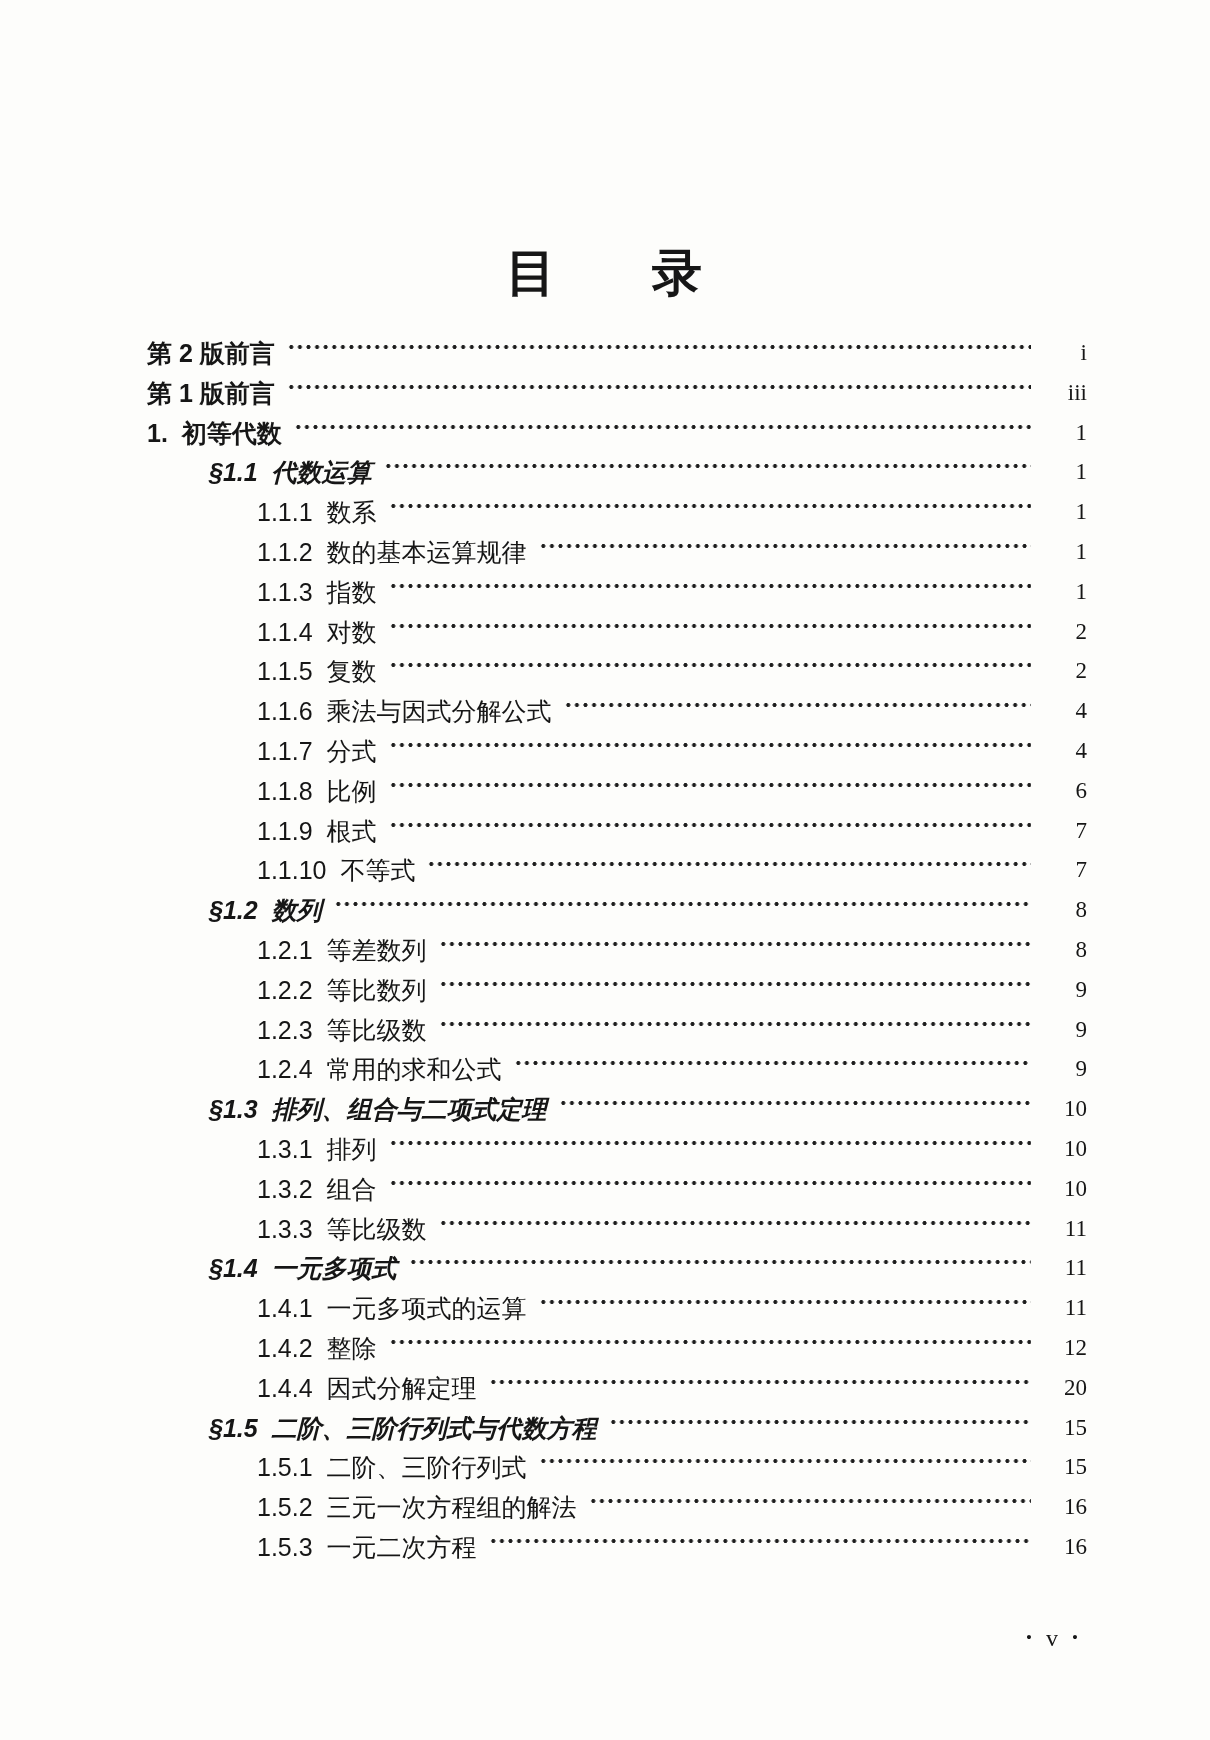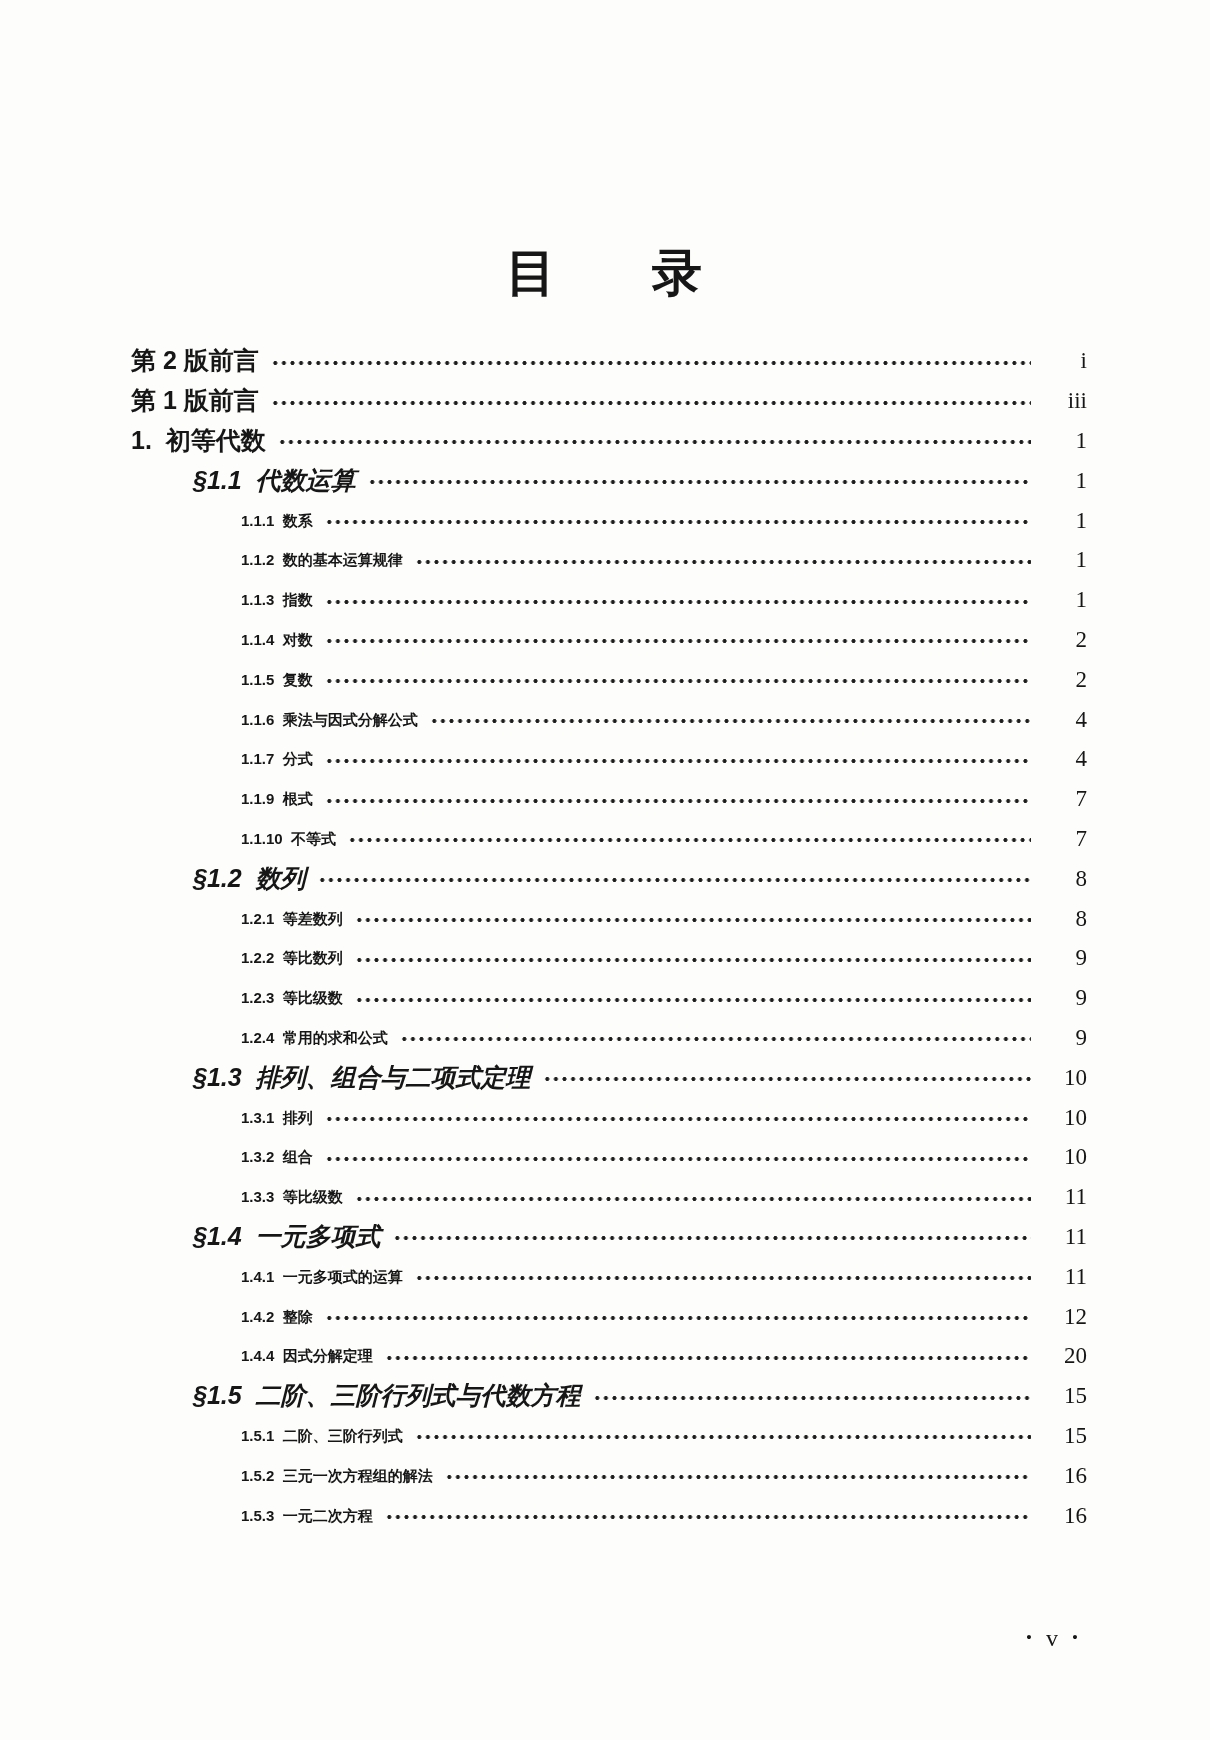--- a/index.html
+++ b/index.html
@@ -30,30 +30,30 @@
 
   .toc {
     position: absolute;
     top: 341px;
     left: 131px;
     right: 123px;
   }
 
   .row {
     display: flex;
-    align-items: center;
     height: 39.8px;
+    margin-left: 16px;
   }
   .row .lab { white-space: pre; line-height: 1; }
 
   .row.level0 .lab { font-size: 25px; font-weight: 700; }
   .row.level1 { padding-left: 62px; }
   .row.level1 .lab { font-size: 25px; font-weight: 700; font-style: italic; }
   .row.level2 { padding-left: 110px; }
-  .row.level2 .lab { font-size: 15px; font-weight: 700; }
+  .row.level2 .lab { font-size: 25px; font-weight: 400; }
 
   .leader {
     flex: 1 1 auto;
     height: 8px;
     margin-left: 12px;
     margin-right: 10px;
     background-image: radial-gradient(circle, #1c1c1c 1.7px, transparent 2.3px);
     background-size: 8.6px 8px;
     background-repeat: repeat-x;
     background-position: 0 center;
@@ -142,20 +142,25 @@
         <span class="lab">1.1.6  乘法与因式分解公式</span>
         <span class="leader"></span>
         <span class="pagenum">4</span>
       </div>
       <div class="row level2">
         <span class="lab">1.1.7  分式</span>
         <span class="leader"></span>
         <span class="pagenum">4</span>
       </div>
       <div class="row level2">
+        <span class="lab">1.1.8  比例</span>
+        <span class="leader"></span>
+        <span class="pagenum">6</span>
+      </div>
+      <div class="row level2">
         <span class="lab">1.1.9  根式</span>
         <span class="leader"></span>
         <span class="pagenum">7</span>
       </div>
       <div class="row level2">
         <span class="lab">1.1.10  不等式</span>
         <span class="leader"></span>
         <span class="pagenum">7</span>
       </div>
       <div class="row level1">

